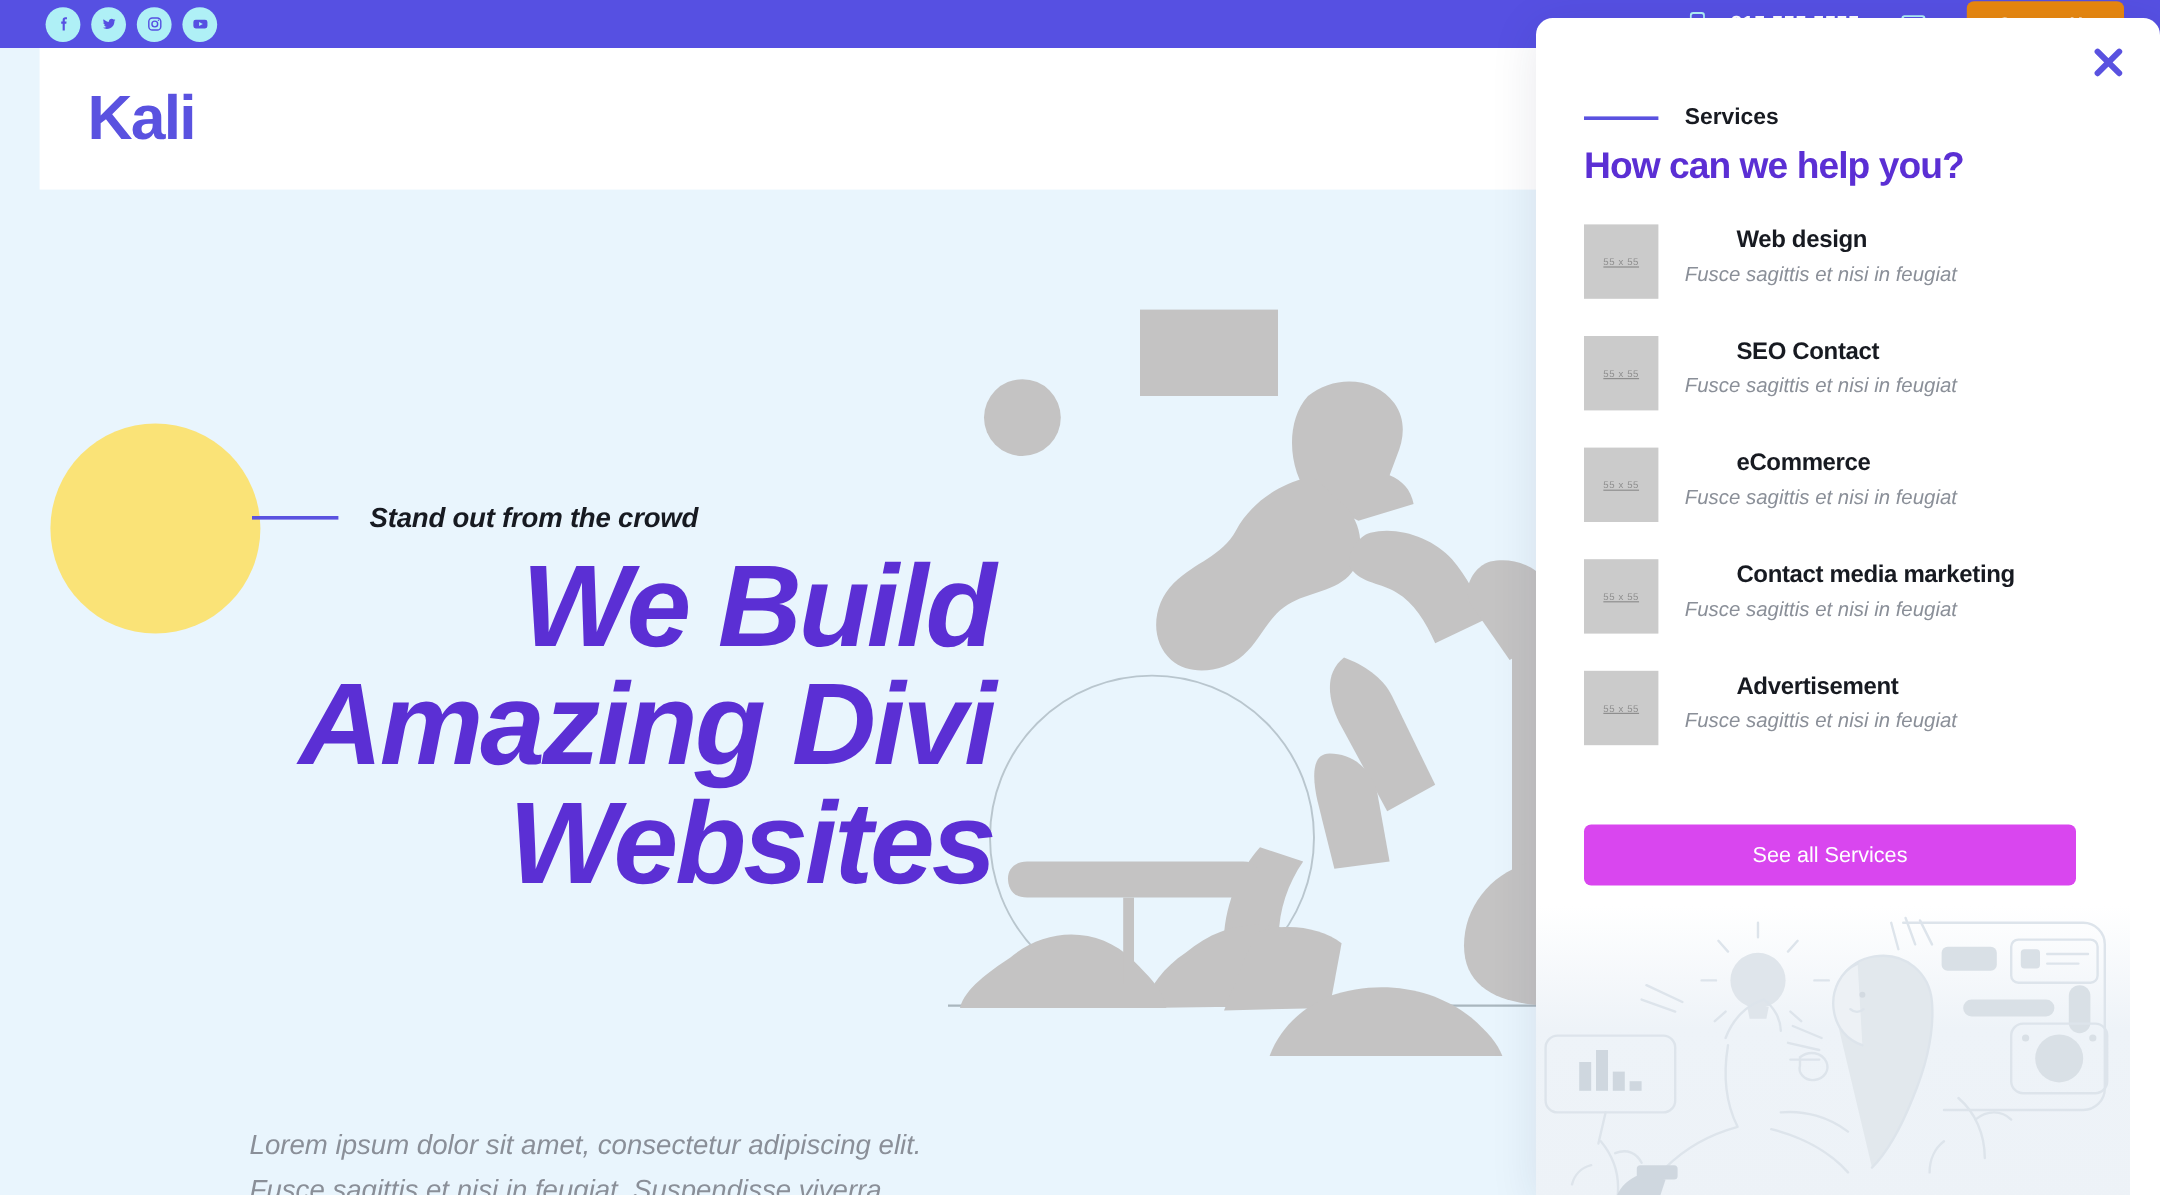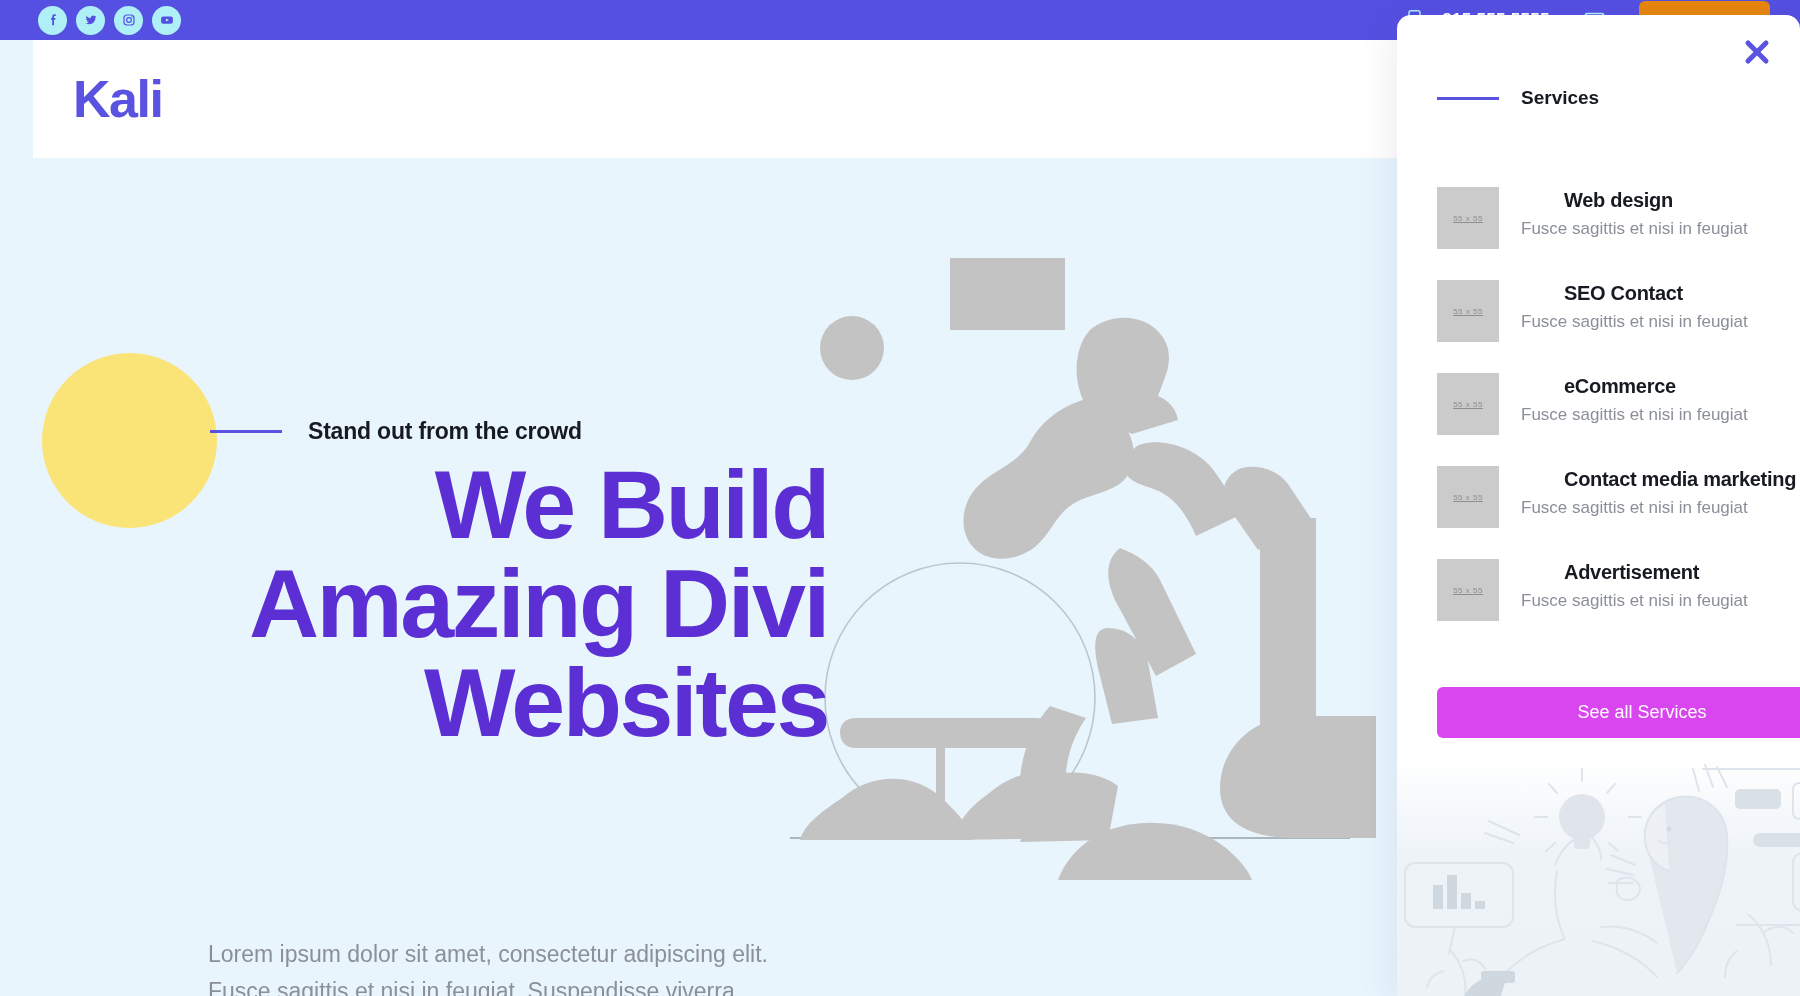--- a/index.html
+++ b/index.html
@@ -52,21 +52,21 @@
   .nav a{
     font-size:19px; font-weight:700; color:#171A21; text-decoration:none;
     cursor:pointer; display:flex; align-items:center; gap:9px; white-space:nowrap;
   }
   .nav a.active{ color:#5A52E0; }
   .chev{ display:inline-block; }
 
   
   .hero{
     position:absolute; left:0; top:158px; width:1800px; height:838px;
-    background:#E9F5FD; overflow:hidden; z-index:1;
+    background:#E9F5FD; overflow:hidden; z-index:1;font-style:italic;
   }
   .yellow-dot{
     position:absolute; left:42px; top:195px; width:175px; height:175px;
     border-radius:50%; background:#FAE377;
   }
   .eyebrow{
     position:absolute; left:210px; top:260px;
     display:flex; align-items:center; gap:26px;
   }
   .eyebrow .dash{ width:72px; height:3px; background:#5A52E0; }
@@ -78,21 +78,21 @@
     text-align:right;
   }
   .lead{
     position:absolute; left:208px; top:778px; width:600px;
     font-size:23px; line-height:1.62; color:#8A8F98; font-weight:400;
   }
   .hero-art{ position:absolute; left:790px; top:40px; }
 
   
   .panel{
-    position:absolute; right:0; top:15px; width:403px; height:981px;
+    position:absolute; right:0; top:15px; width:520px; height:981px;
     background:#fff; border-radius:14px 14px 0 0; z-index:5;
     overflow:hidden;
     box-shadow:0 8px 40px rgba(30,40,80,.10);
   }
   .panel-close{
     position:absolute; right:26px; top:20px; width:34px; height:34px;
     cursor:pointer; display:flex; align-items:center; justify-content:center;
   }
   .p-eyebrow{
     position:absolute; left:40px; top:72px; display:flex; align-items:center; gap:22px;
@@ -106,21 +106,21 @@
   .svc-list{ position:absolute; left:40px; top:172px; width:410px; }
   .svc{
     display:flex; align-items:flex-start; gap:22px; margin-bottom:31px; cursor:pointer;
   }
   .svc-thumb{
     width:62px; height:62px; flex:0 0 62px; background:#CBCBCB;
     display:flex; align-items:center; justify-content:center;
     font-size:8px; color:#8e8e8e; letter-spacing:.5px;text-decoration:underline;
   }
   .svc-name{ font-size:20px; font-weight:700; color:#171A21; line-height:1.3; letter-spacing:-.3px;margin-left:43px;}
-  .svc-desc{ font-size:17px; color:#8A8F98; line-height:1.5; margin-top:3px;}
+  .svc-desc{ font-size:17px; color:#8A8F98; line-height:1.5; margin-top:3px;font-style:italic;}
   .svc-btn{
     position:absolute; left:40px; top:672px; width:410px;
     background:#d946ef; color:#fff; border:none; border-radius:6px;
     padding:15px 0; font-size:18px; cursor:pointer;
     font-family:"Liberation Sans", sans-serif;
   }
   .panel-artwrap{
     position:absolute; left:0; top:740px; width:495px; height:256px;
     background:linear-gradient(180deg,#fff 0%, #EEF3F8 40%, #EDF2F7 100%);
     overflow:hidden;
@@ -247,20 +247,21 @@
     <svg width="30" height="30" viewBox="0 0 30 30" fill="none" stroke="#5A52E0" stroke-width="5" stroke-linecap="round">
       <path d="M6 6l18 18M24 6L6 24"></path>
     </svg>
   </div>
 
   <div class="p-eyebrow">
     <span class="dash"></span>
     <span class="txt">Services</span>
   </div>
 
+  <div class="p-title">How can we help you?</div>
 
   <div class="svc-list">
 
     <div class="svc">
       <div class="svc-thumb">55 x 55</div>
       <div>
         <div class="svc-name">Web design</div>
         <div class="svc-desc">Fusce sagittis et nisi in feugiat</div>
       </div>
     </div>

